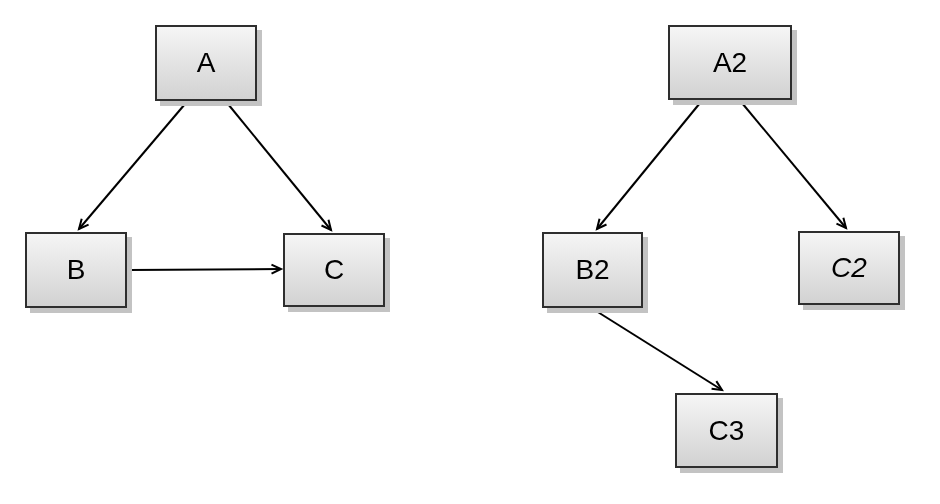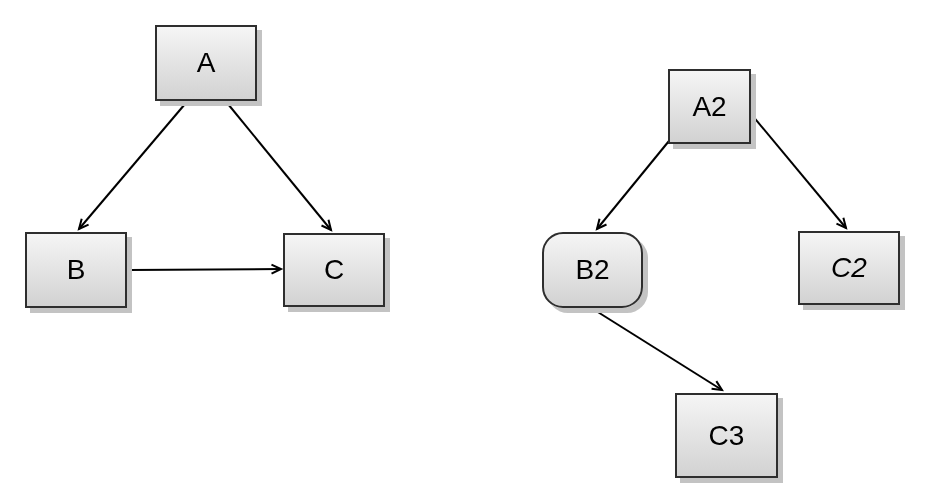--- a/index.html
+++ b/index.html
@@ -65,26 +65,26 @@
   <div id="nodes">
       <div class="node" style="left: 155px; top: 25px; width: 102px; height: 76px;">
         <span class="node-label">A</span>
       </div>
       <div class="node" style="left: 25px; top: 232px; width: 102px; height: 76px;">
         <span class="node-label">B</span>
       </div>
       <div class="node" style="left: 283px; top: 233px; width: 102px; height: 74px;">
         <span class="node-label">C</span>
       </div>
-      <div class="node" style="left: 668px; top: 25px; width: 83px; height: 75px; margin-top: 44px;">
+      <div class="node" style="left: 668px; top: 25px; width: 124px; height: 75px;">
         <span class="node-label">A2</span>
       </div>
-      <div class="node" style="left: 542px; top: 232px; width: 101px; height: 76px; border-radius: 21px;">
+      <div class="node" style="left: 542px; top: 232px; width: 101px; height: 76px;">
         <span class="node-label">B2</span>
       </div>
       <div class="node" style="left: 798px; top: 231px; width: 102px; height: 74px; font-style: italic;">
         <span class="node-label">C2</span>
       </div>
-      <div class="node" style="left: 675px; top: 393px; width: 103px; height: 85px;">
+      <div class="node" style="left: 675px; top: 393px; width: 103px; height: 75px;">
         <span class="node-label">C3</span>
       </div>
     </div>
 </div>
 
 </body></html>

